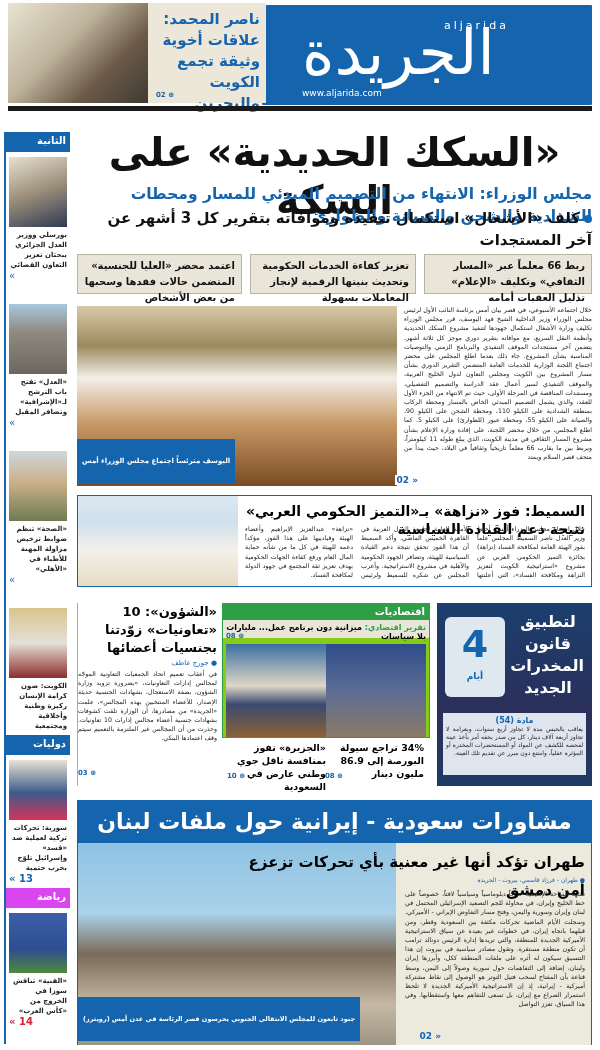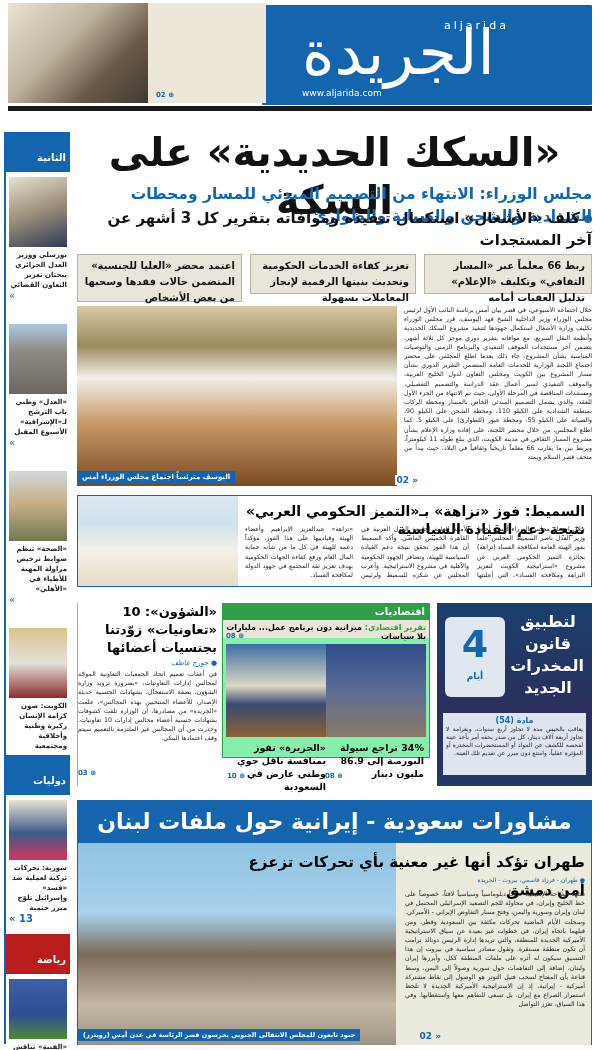--- a/index.html
+++ b/index.html
@@ -13,32 +13,32 @@
 .logo-url{position:absolute;left:40px;top:83px;color:#fff;font-size:9px;direction:ltr}
 .dateblock{right:340px;top:3px;width:115px;height:100px;background:#1565ae;padding:4px 6px;color:#fff}
 .dateblock .day{color:#ffe000;font-size:18px;font-weight:bold;line-height:22px}
 .dateblock div{font-size:8px;line-height:13px}
 .promo{left:8px;top:3px;width:258px;height:100px;background:#ece7d8}
 .promo-img{left:0;top:0;width:140px;height:100px;background:linear-gradient(135deg,#e9e3d2,#bfb49d 40%,#6b5a47 70%,#3f3a33)}
 .promo-title{right:6px;top:6px;width:110px;color:#1565ae;font-weight:bold;font-size:15px;line-height:21px;text-align:right}
 .badge{font-size:7px;color:#1565ae;font-weight:bold}
 .rule{left:8px;top:106px;width:584px;height:5px;background:#1a1a1a}
 .sidebar{left:4px;top:132px;width:66px;height:912px;border-left:2px solid #1565ae}
-.side-head{width:64px;height:20px;background:#1565ae;color:#fff;font-size:10px;font-weight:bold;text-align:right;padding:20px 4px}
+.side-head{width:64px;height:20px;background:#1565ae;color:#fff;font-size:10px;font-weight:bold;text-align:right;padding:3px 4px}
 .side-item{width:64px;padding:2px 3px;text-align:right}
 .side-img{width:58px;height:70px;margin:3px auto}
 .side-txt{font-size:7px;line-height:10px;font-weight:bold;color:#222}
 .chev{color:#1565ae;font-size:10px;text-align:left;direction:ltr}
 .main-hl{right:8px;top:128px;width:515px;text-align:center;font-weight:bold;font-size:40px;line-height:48px;color:#111;letter-spacing:-1px}
 .sub-hl{right:8px;top:183px;width:515px;text-align:right;color:#1565ae;font-weight:bold;font-size:15.5px;line-height:22px}
 .sub-hl2{right:8px;top:207px;width:515px;text-align:right;color:#111;font-weight:bold;font-size:15px;line-height:22px}
 .dot{display:inline-block;width:8px;height:8px;background:#1565ae;border-radius:50%;margin-left:4px}
 .box{background:#e9e6d9;border:1px solid #b9b3a0;font-weight:bold;font-size:10px;line-height:16px;padding:3px 6px;text-align:right;color:#111}
 .body-txt{font-size:6.3px;line-height:9.2px;color:#222;text-align:justify}
-.caption{background:#1565ae;color:#fff;font-size:7px;padding:2px 5px;font-weight:bold}
+.caption{background:#1565ae;color:#fff;font-size:7px;padding:18px 5px;font-weight:bold}
 .framed{border:1px solid #1565ae}
 .blue-banner{background:#1565ae;color:#fff;font-weight:bold}
 .green{background:#2e9e47}
 </style>
 </head>
 <body>
 
 <div class="abs masthead">
   <div class="abs logo">
     <span class="logo-en">aljarida</span>
@@ -48,68 +48,69 @@
   <div class="abs dateblock">
     <div class="day">الخميس</div>
     <div>11 ديسمبر 2025م</div>
     <div>20 جمادى الآخرة 1447هـ</div>
     <div>العدد 6118 - السنة التاسعة عشرة</div>
     <div>16 صفحة</div>
     <div>السعر 100 فلس</div>
   </div>
   <div class="abs promo">
     <div class="abs promo-img"></div>
+    <div class="abs promo-title">ناصر المحمد: علاقات أخوية وثيقة تجمع الكويت والبحرين</div>
     <div class="abs badge" style="left:148px;top:88px">⊕ <span>02</span></div>
   </div>
 </div>
 <div class="abs rule"></div>
 
 <div class="abs sidebar">
   <div class="side-head">الثانية</div>
   <div class="side-item">
     <div class="side-img photo" style="background:linear-gradient(160deg,#e7e1cf,#9b8e7a 50%,#2e3a55)"></div>
     <div class="side-txt">بورسلي ووزير العدل الجزائري يبحثان تعزيز التعاون القضائي</div>
     <div class="chev">«</div>
   </div>
   <div class="side-item" style="margin-top:16px">
     <div class="side-img" style="background:linear-gradient(180deg,#a8c8de,#8f8a80 40%,#6b6760)"></div>
-    <div class="side-txt">«العدل» وطني باب الترشح لـ«الإشرافية» الأسبوع المقبل</div>
+    <div class="side-txt">«العدل» تفتح باب الترشح لـ«الإشرافية» وتضافر المقبل</div>
     <div class="chev">«</div>
   </div>
   <div class="side-item" style="margin-top:16px">
     <div class="side-img" style="background:linear-gradient(180deg,#cfd7dc,#c9b089 45%,#6f7a52)"></div>
     <div class="side-txt">«الصحة» تنظم ضوابط ترخيص مزاولة المهنة للأطباء في «الأهلي»</div>
     <div class="chev">«</div>
   </div>
   <div class="side-item" style="margin-top:16px">
     <div class="side-img" style="background:linear-gradient(180deg,#d8c48c,#e4e0d8 50%,#8c2d2d)"></div>
     <div class="side-txt">الكويت: صون كرامة الإنسان ركيزة وطنية وأخلاقية ومجتمعية</div>
   </div>
   <div class="side-head" style="margin-top:2px;background:#1565ae">دوليات</div>
   <div class="side-item">
     <div class="side-img" style="height:60px;background:linear-gradient(180deg,#e8e2d3,#3c5b8a 55%,#d6335c)"></div>
-    <div class="side-txt">سورية: تحركات تركية لعملية ضد «قسد» وإسرائيل تلوّح مبرر حتمية</div>
+    <div class="side-txt">سورية: تحركات تركية لعملية ضد «قسد» وإسرائيل تلوّح بحرب حتمية</div>
     <div class="chev" style="font-weight:bold">« <span>13</span></div>
   </div>
-  <div class="side-head" style="margin-top:8px;background:#b91c1c">رياضة</div>
+  <div class="side-head" style="margin-top:2px;background:#d946ef">رياضة</div>
   <div class="side-item">
     <div class="side-img" style="height:60px;background:linear-gradient(180deg,#3d5fa8,#2e4d92 60%,#4f8a3b)"></div>
     <div class="side-txt">«الفنية» تناقش سوزا في الخروج من «كأس العرب»</div>
     <div class="chev" style="color:#d8203a;font-weight:bold">« <span>14</span></div>
   </div>
 
 </div>
 
 <div class="abs main-hl">«السكك الحديدية» على السكة</div>
 <div class="abs sub-hl">مجلس الوزراء: الانتهاء من التصميم المبدئي للمسار ومحطات الشدادية والشحن والصيانة والطوارئ</div>
 <div class="abs sub-hl2"><span class="dot"></span><span>كلف «الأشغال» استكمال تنفيذه وموافاته بتقرير كل 3 أشهر عن آخر المستجدات</span></div>
 
 <div class="abs box" style="right:8px;top:254px;width:168px;height:40px">ربط 66 معلماً عبر «المسار الثقافي» وتكليف «الإعلام» تذليل العقبات أمامه</div>
 <div class="abs box" style="right:184px;top:254px;width:166px;height:40px">تعزيز كفاءة الخدمات الحكومية وتحديث بنيتها الرقمية لإنجاز المعاملات بسهولة</div>
-<div class="abs box" style="right:358px;top:254px;width:165px;height:48px">اعتمد محضر «العليا للجنسية» المتضمن حالات فقدها وسحبها من بعض الأشخاص</div>
+<div class="abs box" style="right:358px;top:254px;width:165px;height:40px">اعتمد محضر «العليا للجنسية» المتضمن حالات فقدها وسحبها من بعض الأشخاص</div>
 
 <div class="abs" style="left:77px;top:306px;width:320px;height:180px;background:linear-gradient(180deg,#d8c9a8 0%,#9c8a5d 22%,#f2efe8 40%,#c99a67 65%,#7a4a23 100%)">
   <div class="abs caption" style="left:0;bottom:3px">اليوسف مترئساً اجتماع مجلس الوزراء أمس</div>
 </div>
 <div class="abs body-txt" style="right:8px;top:305px;width:188px;height:182px;overflow:hidden">خلال اجتماعه الأسبوعي، في قصر بيان أمس برئاسة النائب الأول لرئيس مجلس الوزراء وزير الداخلية الشيخ فهد اليوسف، قرر مجلس الوزراء تكليف وزارة الأشغال استكمال جهودها لتنفيذ مشروع السكك الحديدية وأنظمة النقل السريع، مع موافاته بتقرير دوري موجز كل ثلاثة أشهر، يتضمن آخر مستجدات الموقف التنفيذي والبرنامج الزمني والتوصيات المناسبة بشأن المشروع. جاء ذلك بعدما اطلع المجلس على محضر اجتماع اللجنة الوزارية للخدمات العامة المتضمن التقرير الدوري بشأن مسار المشروع بين الكويت ومجلس التعاون لدول الخليج العربية، والموقف التنفيذي لسير أعمال عقد الدراسة والتصميم التفصيلي، ومستندات المناقصة في المرحلة الأولى، حيث تم الانتهاء من الجزء الأول للعقد، والذي يشمل التصميم المبدئي الخاص بالمسار ومحطة الركاب بمنطقة الشدادية على الكيلو 110، ومحطة الشحن على الكيلو 90، والصيانة على الكيلو 55، ومحطة عبور (للطوارئ) على الكيلو 5. كما اطلع المجلس، من خلال محضر اللجنة، على إفادة وزارة الإعلام بشأن مشروع المسار الثقافي في مدينة الكويت، الذي يبلغ طوله 11 كيلومتراً، ويربط بين ما يقارب 66 معلماً تاريخياً وثقافياً في البلاد، حيث يبدأ من متحف قصر السلام ويمتد</div>
 <div class="abs badge" style="right:180px;top:475px;font-size:9px;background:#fff;padding:0 2px">« <span>02</span></div>
 
 <div class="abs framed" style="left:77px;top:495px;width:515px;height:92px">
   <div class="abs" style="left:0;top:0;width:160px;height:90px;background:linear-gradient(180deg,#dbe8f2 0%,#cfe0ec 30%,#f4f1ea 60%,#e6dcc4 100%)"></div>
   <div class="abs" style="right:6px;top:6px;width:340px;font-weight:bold;font-size:14px;line-height:18px;text-align:right">السميط: فوز «نزاهة» بـ«التميز الحكومي العربي» نتيجة دعم القيادة السياسية</div>
@@ -121,21 +122,21 @@
     <div style="color:#1565ae;font-weight:bold;font-size:38px;line-height:54px">4</div>
     <div style="color:#1565ae;font-size:9px;font-weight:bold">أيام</div>
   </div>
   <div class="abs" style="right:8px;top:8px;width:72px;color:#fff;font-weight:bold;font-size:16px;line-height:22px;text-align:center">لتطبيق قانون المخدرات الجديد</div>
   <div class="abs" style="left:6px;top:110px;width:143px;height:62px;background:#dfe5ee;padding:3px">
     <div style="text-align:center;color:#1565ae;font-weight:bold;font-size:8px">مادة (54)</div>
     <div class="body-txt" style="font-size:6px;line-height:8px">يعاقب بالحبس مدة لا تجاوز أربع سنوات، وبغرامة لا تجاوز أربعة آلاف دينار، كل من صدر بحقه أمر بأخذ عينة لفحصه للكشف عن المواد أو المستحضرات المخدرة أو المؤثرة عقلياً، وامتنع دون مبرر عن تقديم تلك العينة.</div>
   </div>
 </div>
 
-<div class="abs" style="left:222px;top:603px;width:208px;height:155px;border:1px solid #2e9e47;background:#86efac">
+<div class="abs" style="left:222px;top:603px;width:208px;height:135px;border:1px solid #2e9e47;background:#84cc16">
   <div class="green" style="color:#fff;font-weight:bold;font-size:10px;text-align:right;padding:2px 4px;height:16px">اقتصاديات</div>
   <div style="background:#e9e6d9;font-size:8px;font-weight:bold;text-align:right;padding:3px 3px;height:18px">
     <span style="color:#2e9e47">تقرير اقتصادي:</span>
     <span>ميزانية دون برنامج عمل... مليارات بلا سياسات</span>
     <span class="badge" style="float:left">⊕ <span>08</span></span>
   </div>
   <div class="abs" style="right:3px;top:40px;width:100px;height:93px;background:linear-gradient(180deg,#2f4c8a,#5b6d94 50%,#8a7a68)"></div>
   <div class="abs" style="left:3px;top:40px;width:100px;height:93px;background:linear-gradient(180deg,#3c6ea3,#ddd7c5 45%,#3a4a70 65%,#8a6238)"></div>
   <div class="abs" style="right:5px;top:137px;width:100px;font-weight:bold;font-size:9.5px;line-height:13px;text-align:right">34% تراجع سيولة البورصة إلى 86.9 مليون دينار</div>
   <div class="abs badge" style="right:86px;top:168px">⊕ <span>08</span></div>

